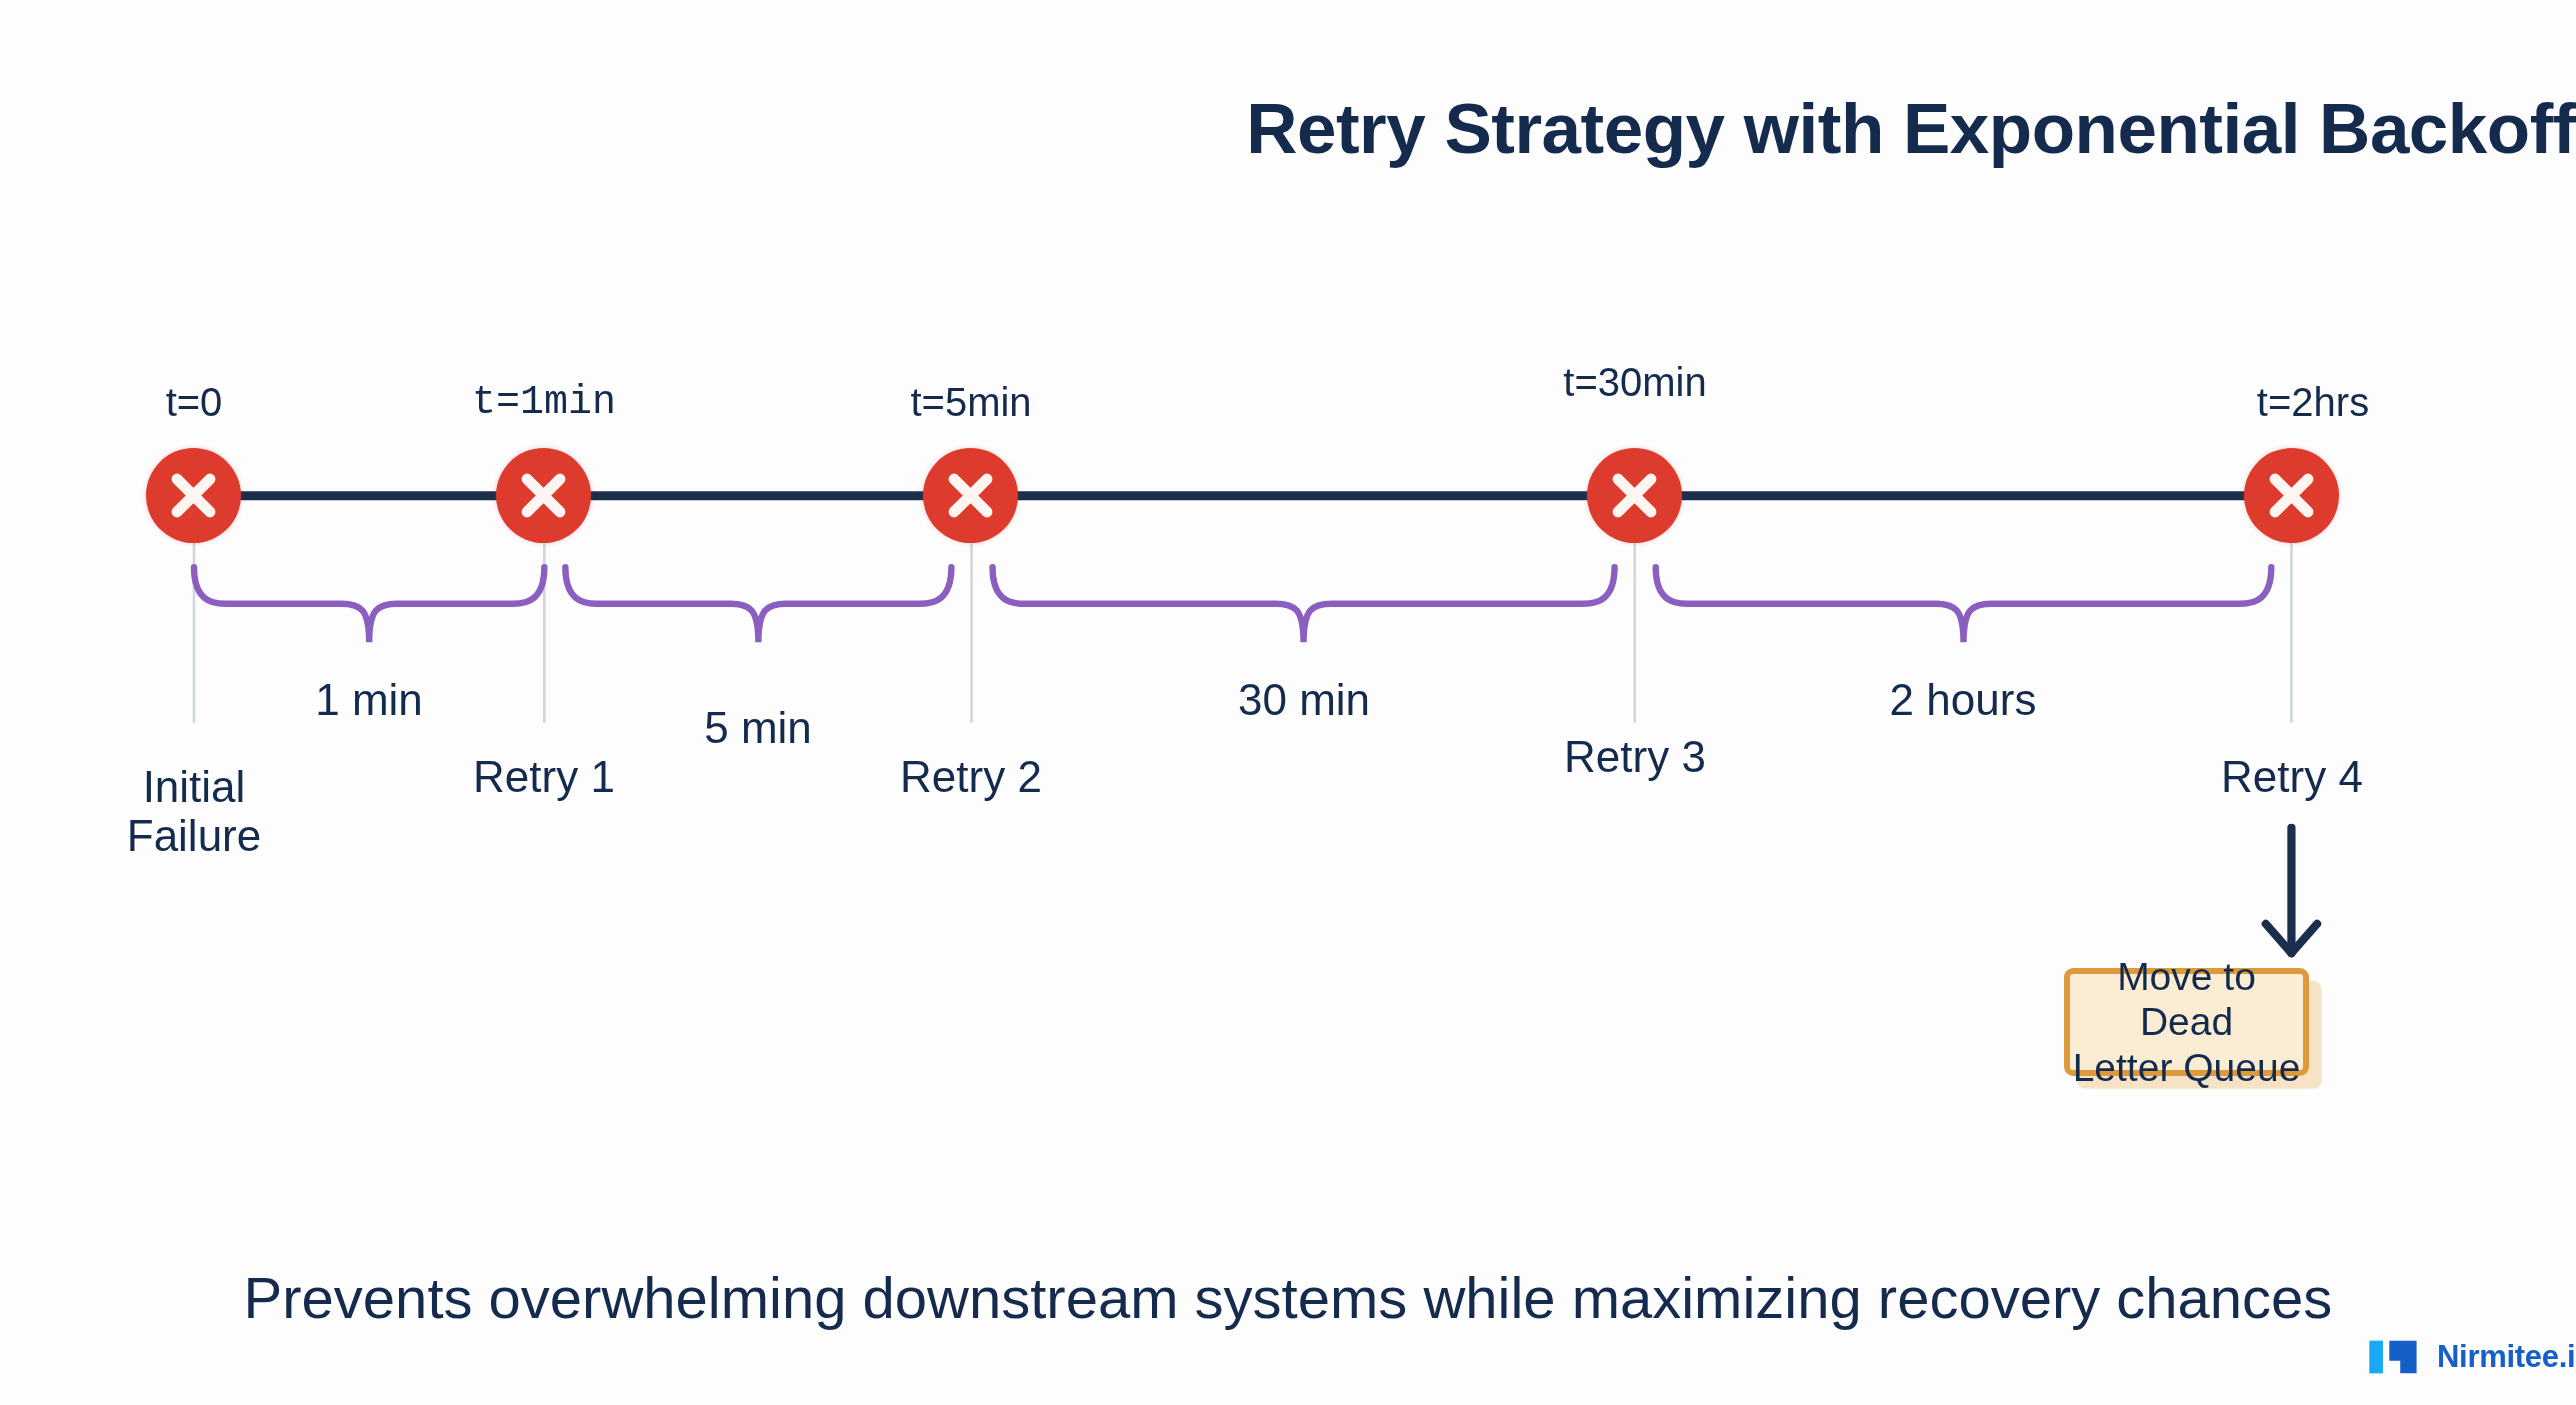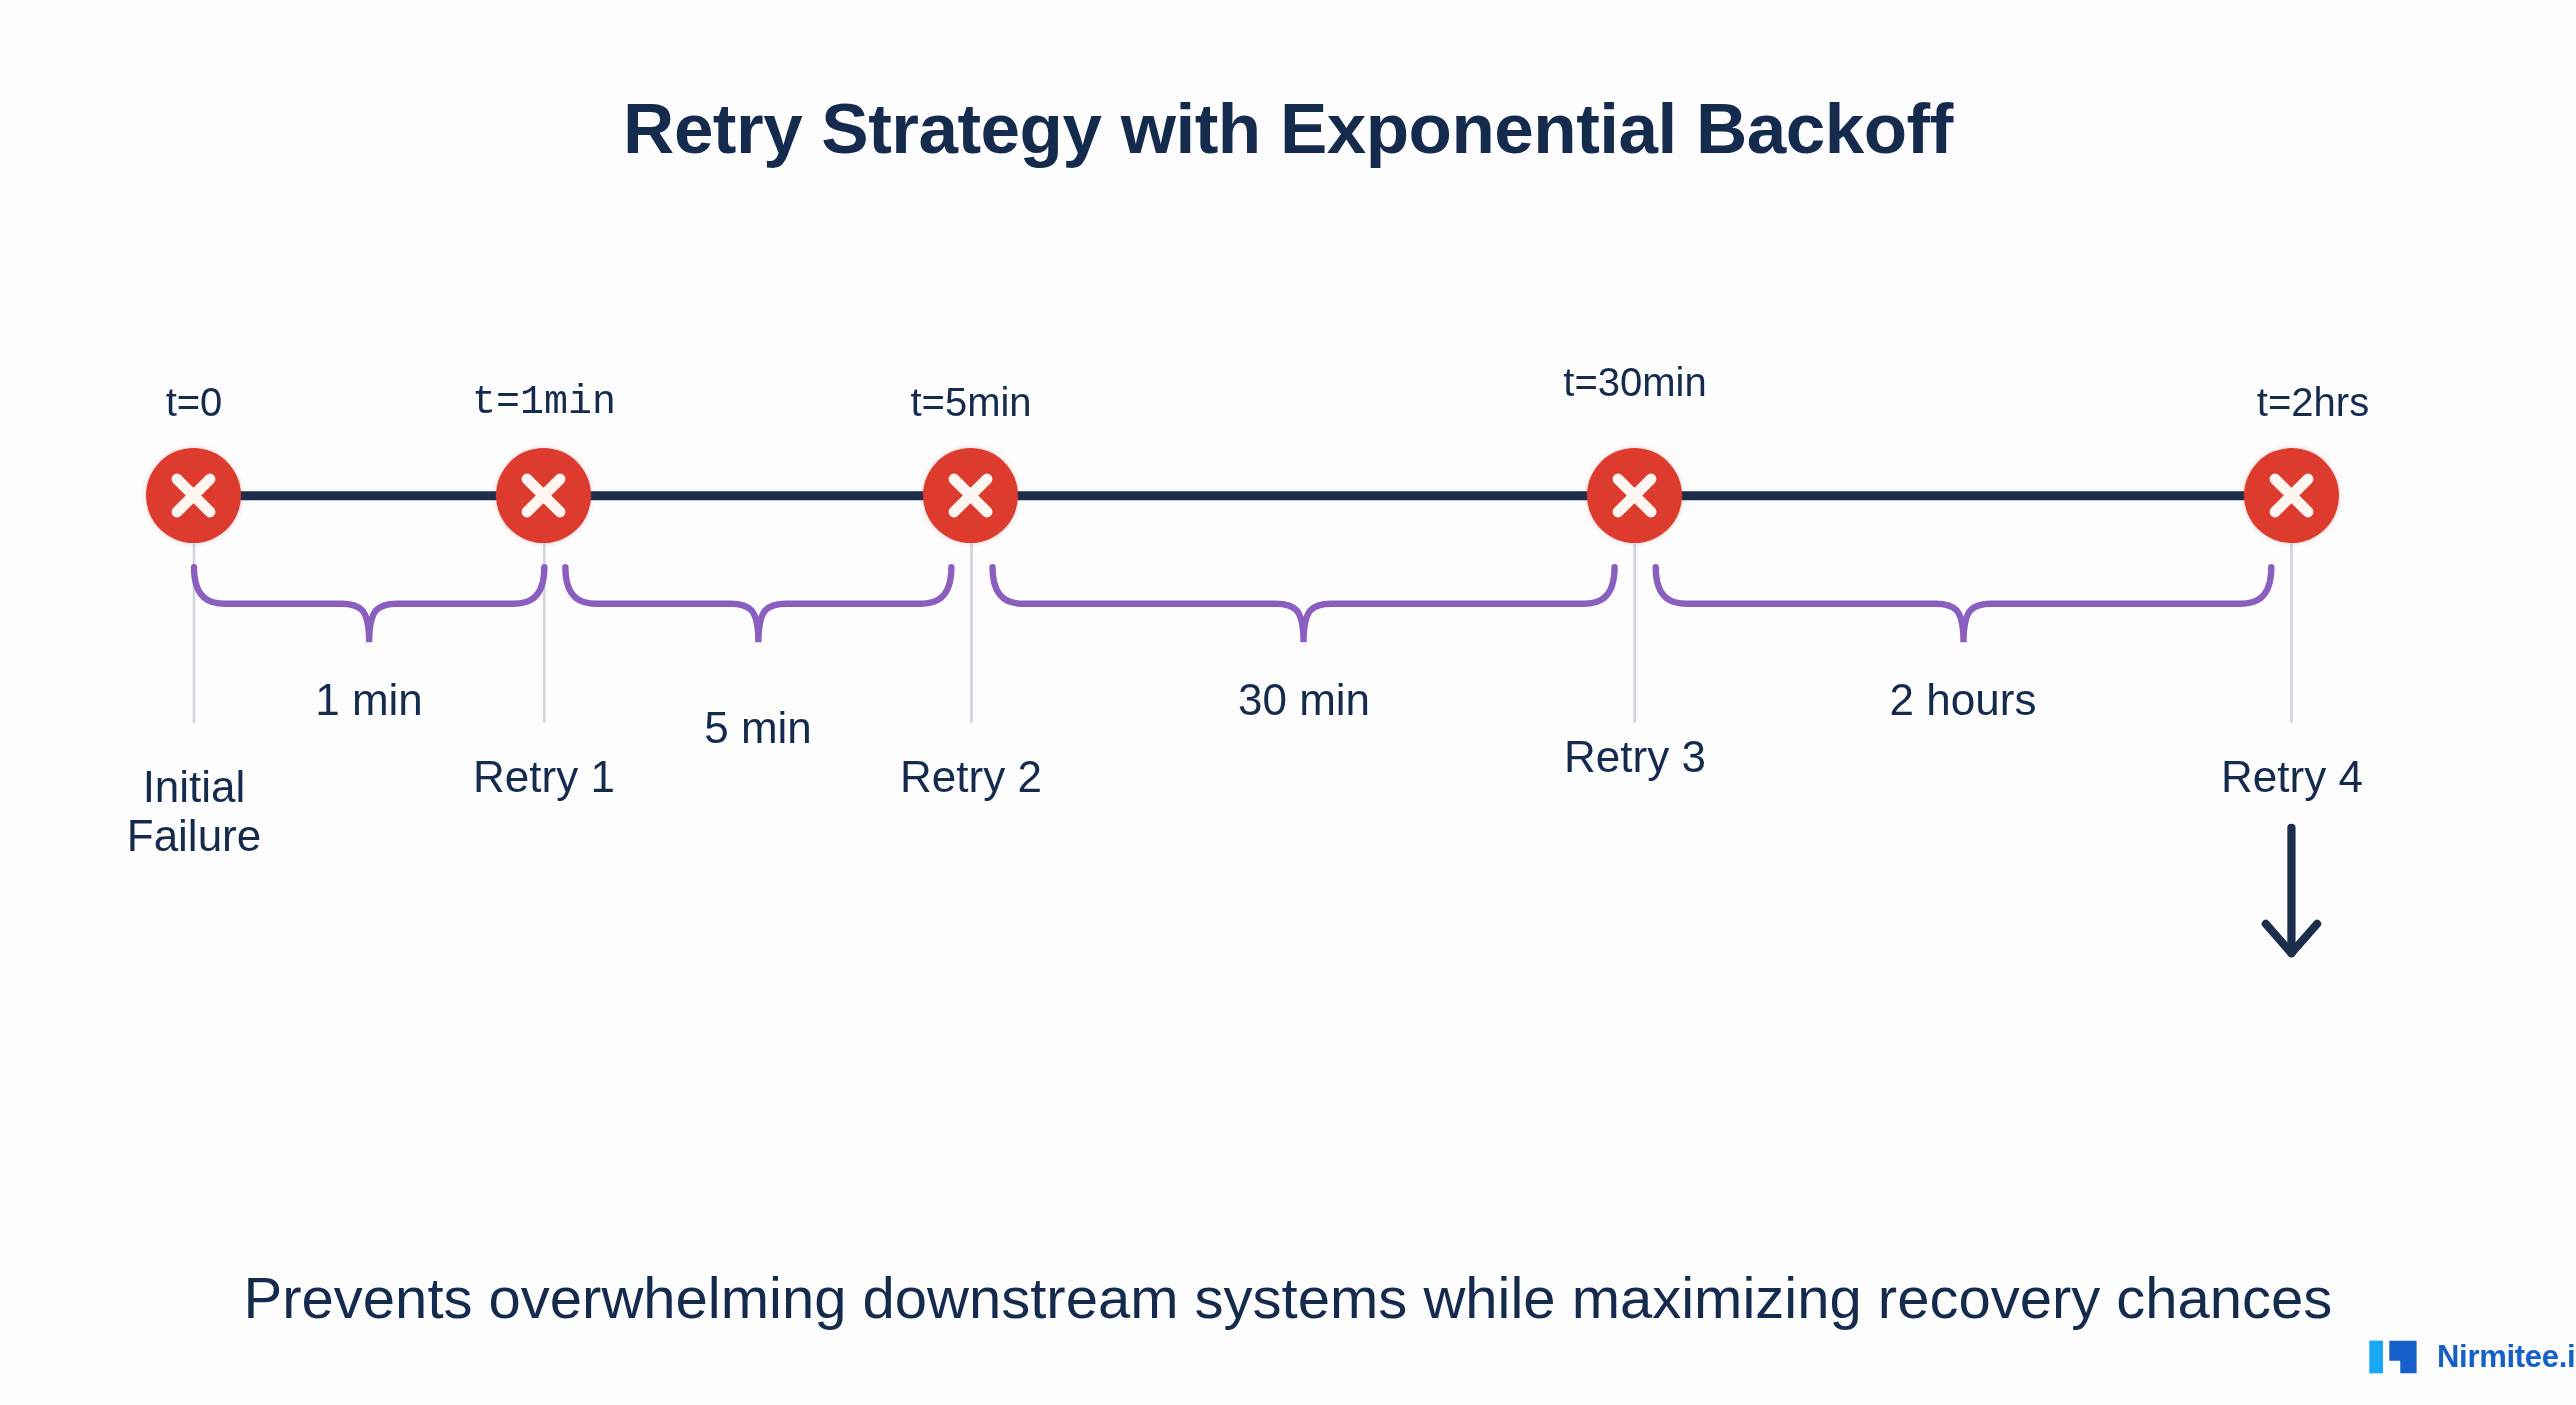--- a/index.html
+++ b/index.html
@@ -20,21 +20,21 @@
     width: 2576px;
     height: 1405px;
   }
 
   
   .title {
     position: absolute;
     left: 0;
     top: 88px;
     width: 2576px;
-    text-align: center;
+    text-align: right;
     font-size: 71px;
     font-weight: 700;
     color: #152B4E;
     letter-spacing: -0.5px;
     white-space: nowrap;
   }
 
   
   #vec {
     position: absolute;
@@ -235,20 +235,26 @@
         <div>5 min</div>
       </div>
       <div class="glabel" style="left: 1304px; top: 675px;">
         <div>30 min</div>
       </div>
       <div class="glabel" style="left: 1963px; top: 675px;">
         <div>2 hours</div>
       </div>
     </div>
 
+  <div class="dlq">
+    <span id="dlq-text">
+        <div>Move to Dead</div>
+        <div>Letter Queue</div>
+      </span>
+  </div>
 
   <div class="footer">Prevents overwhelming downstream systems while maximizing recovery chances</div>
 
   <div class="logo">
     <svg class="logo-mark" width="57" height="40" viewBox="0 0 62 44" xmlns="http://www.w3.org/2000/svg">
       <rect x="0" y="4" width="15" height="36" fill="#18A9F5"></rect>
       <path d="M22 4 H52 V40 H34 V26 H22 Z" fill="#1460C8"></path>
     </svg>
     <span class="logo-text">Nirmitee.io</span>
   </div>

